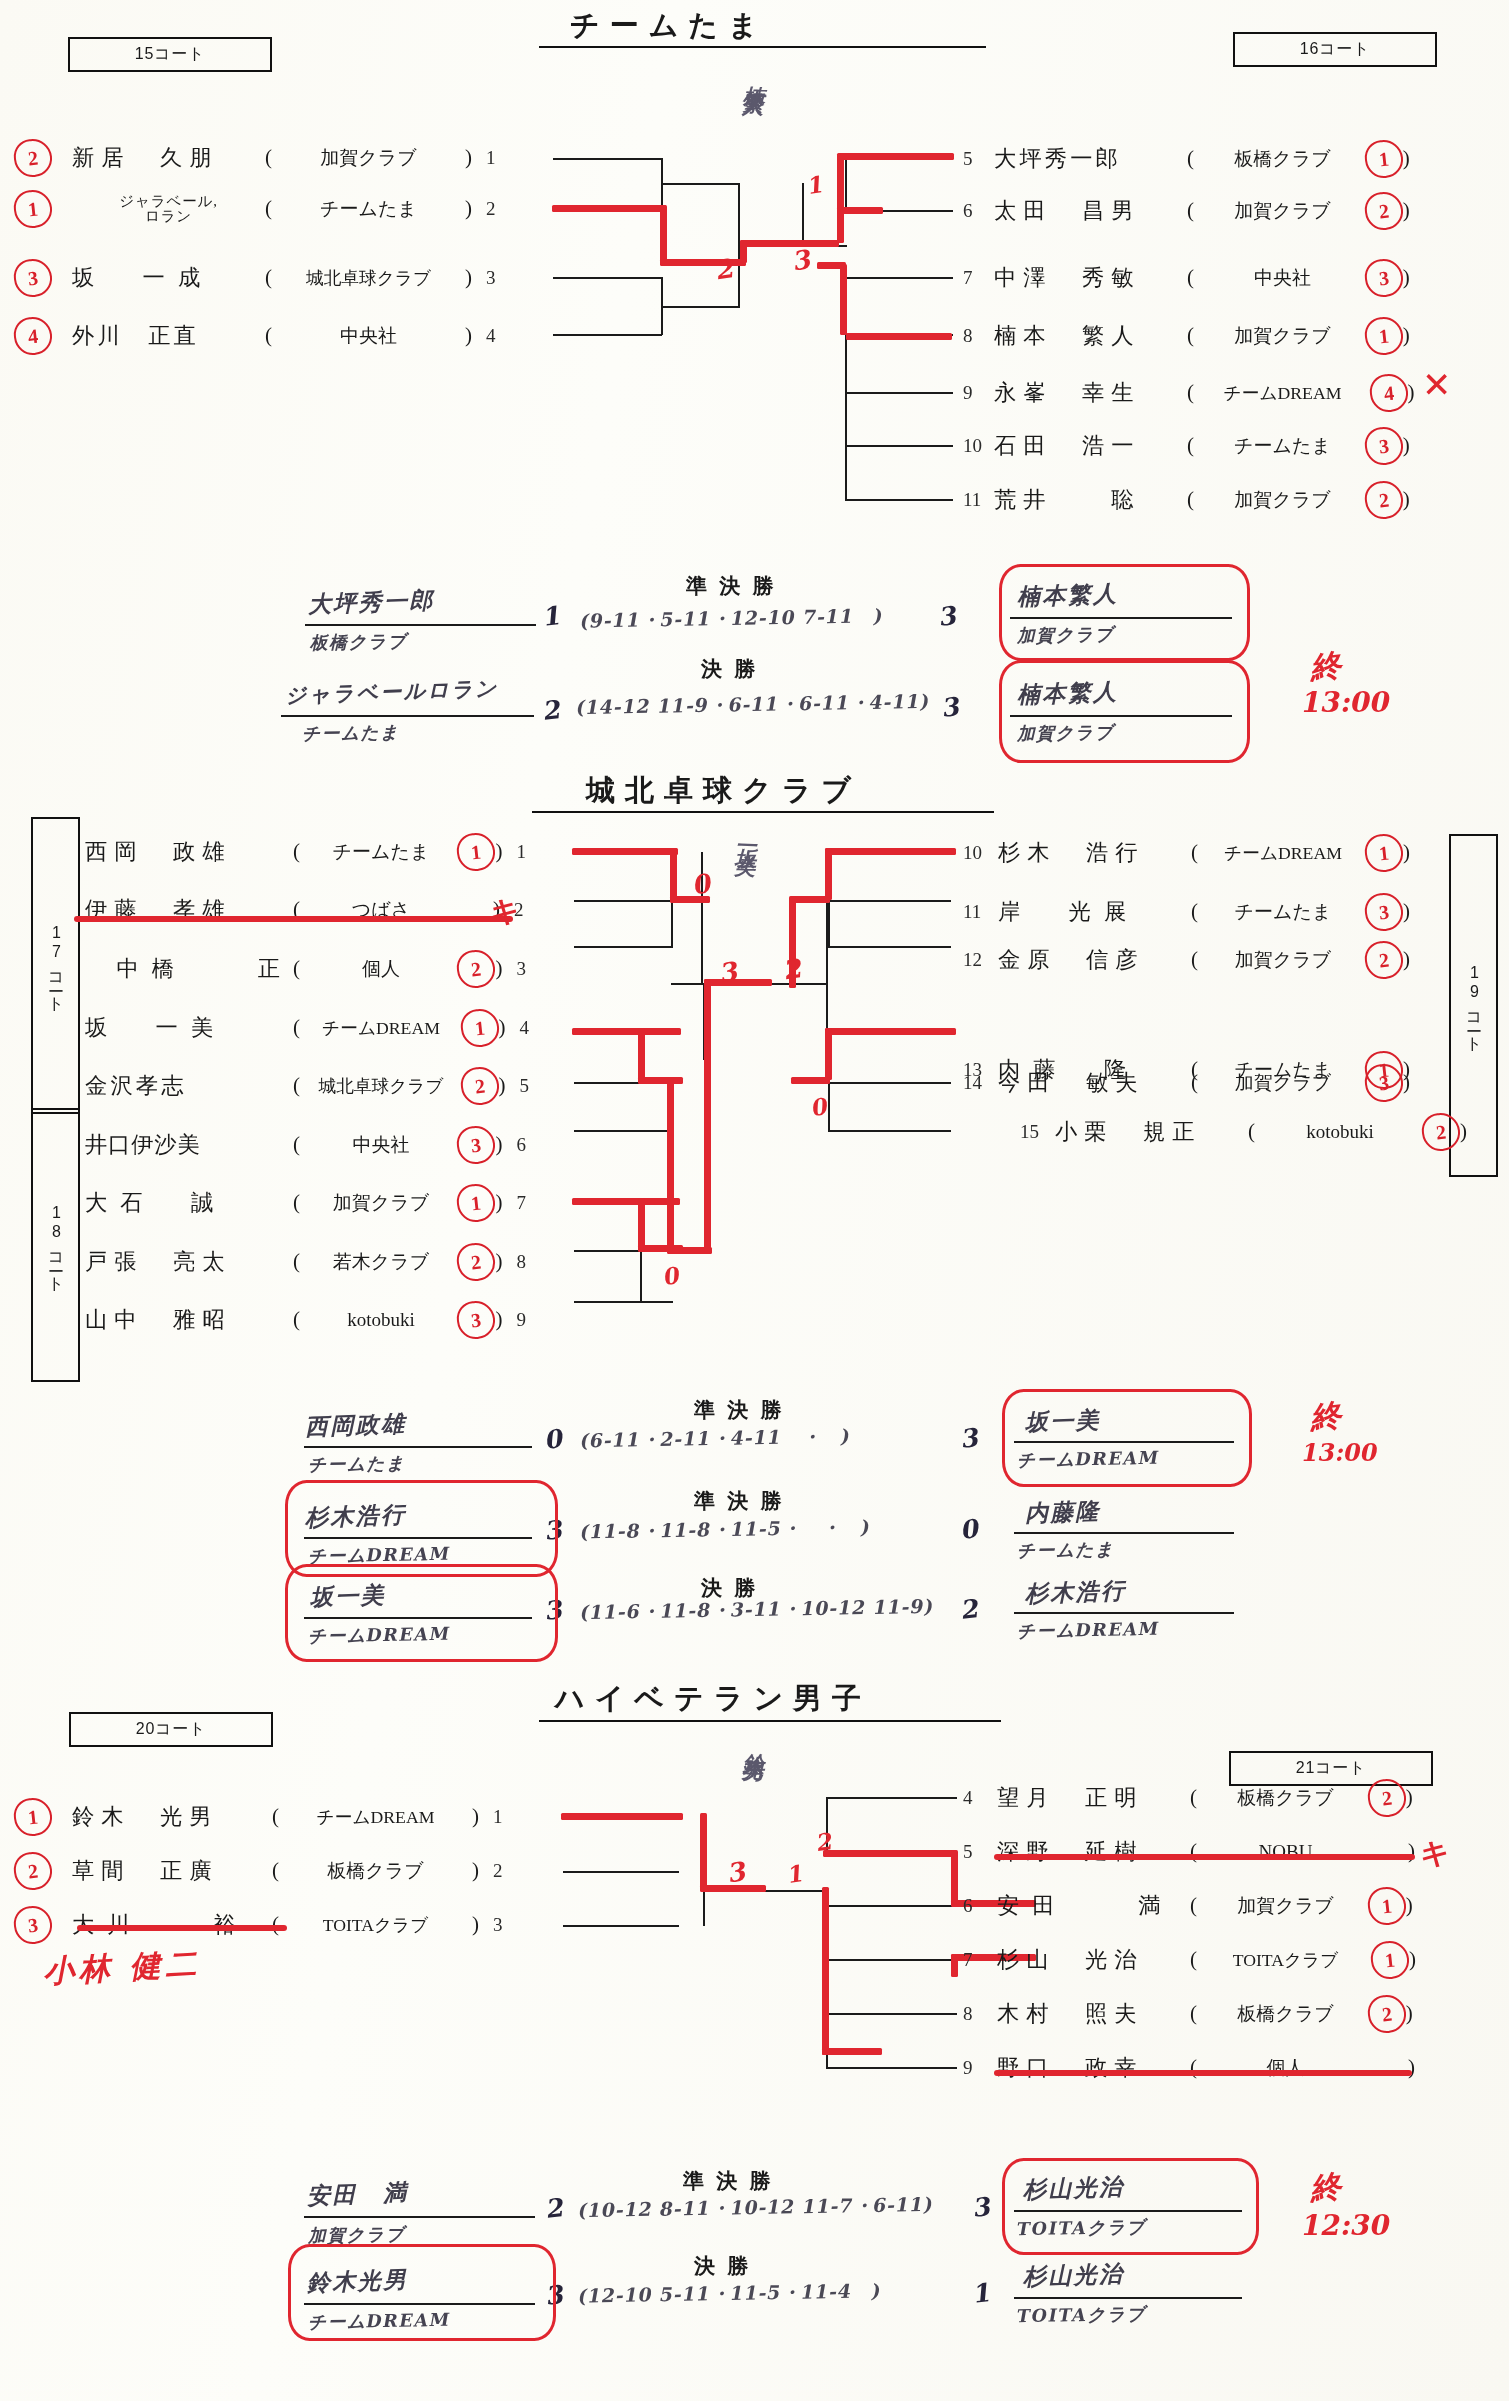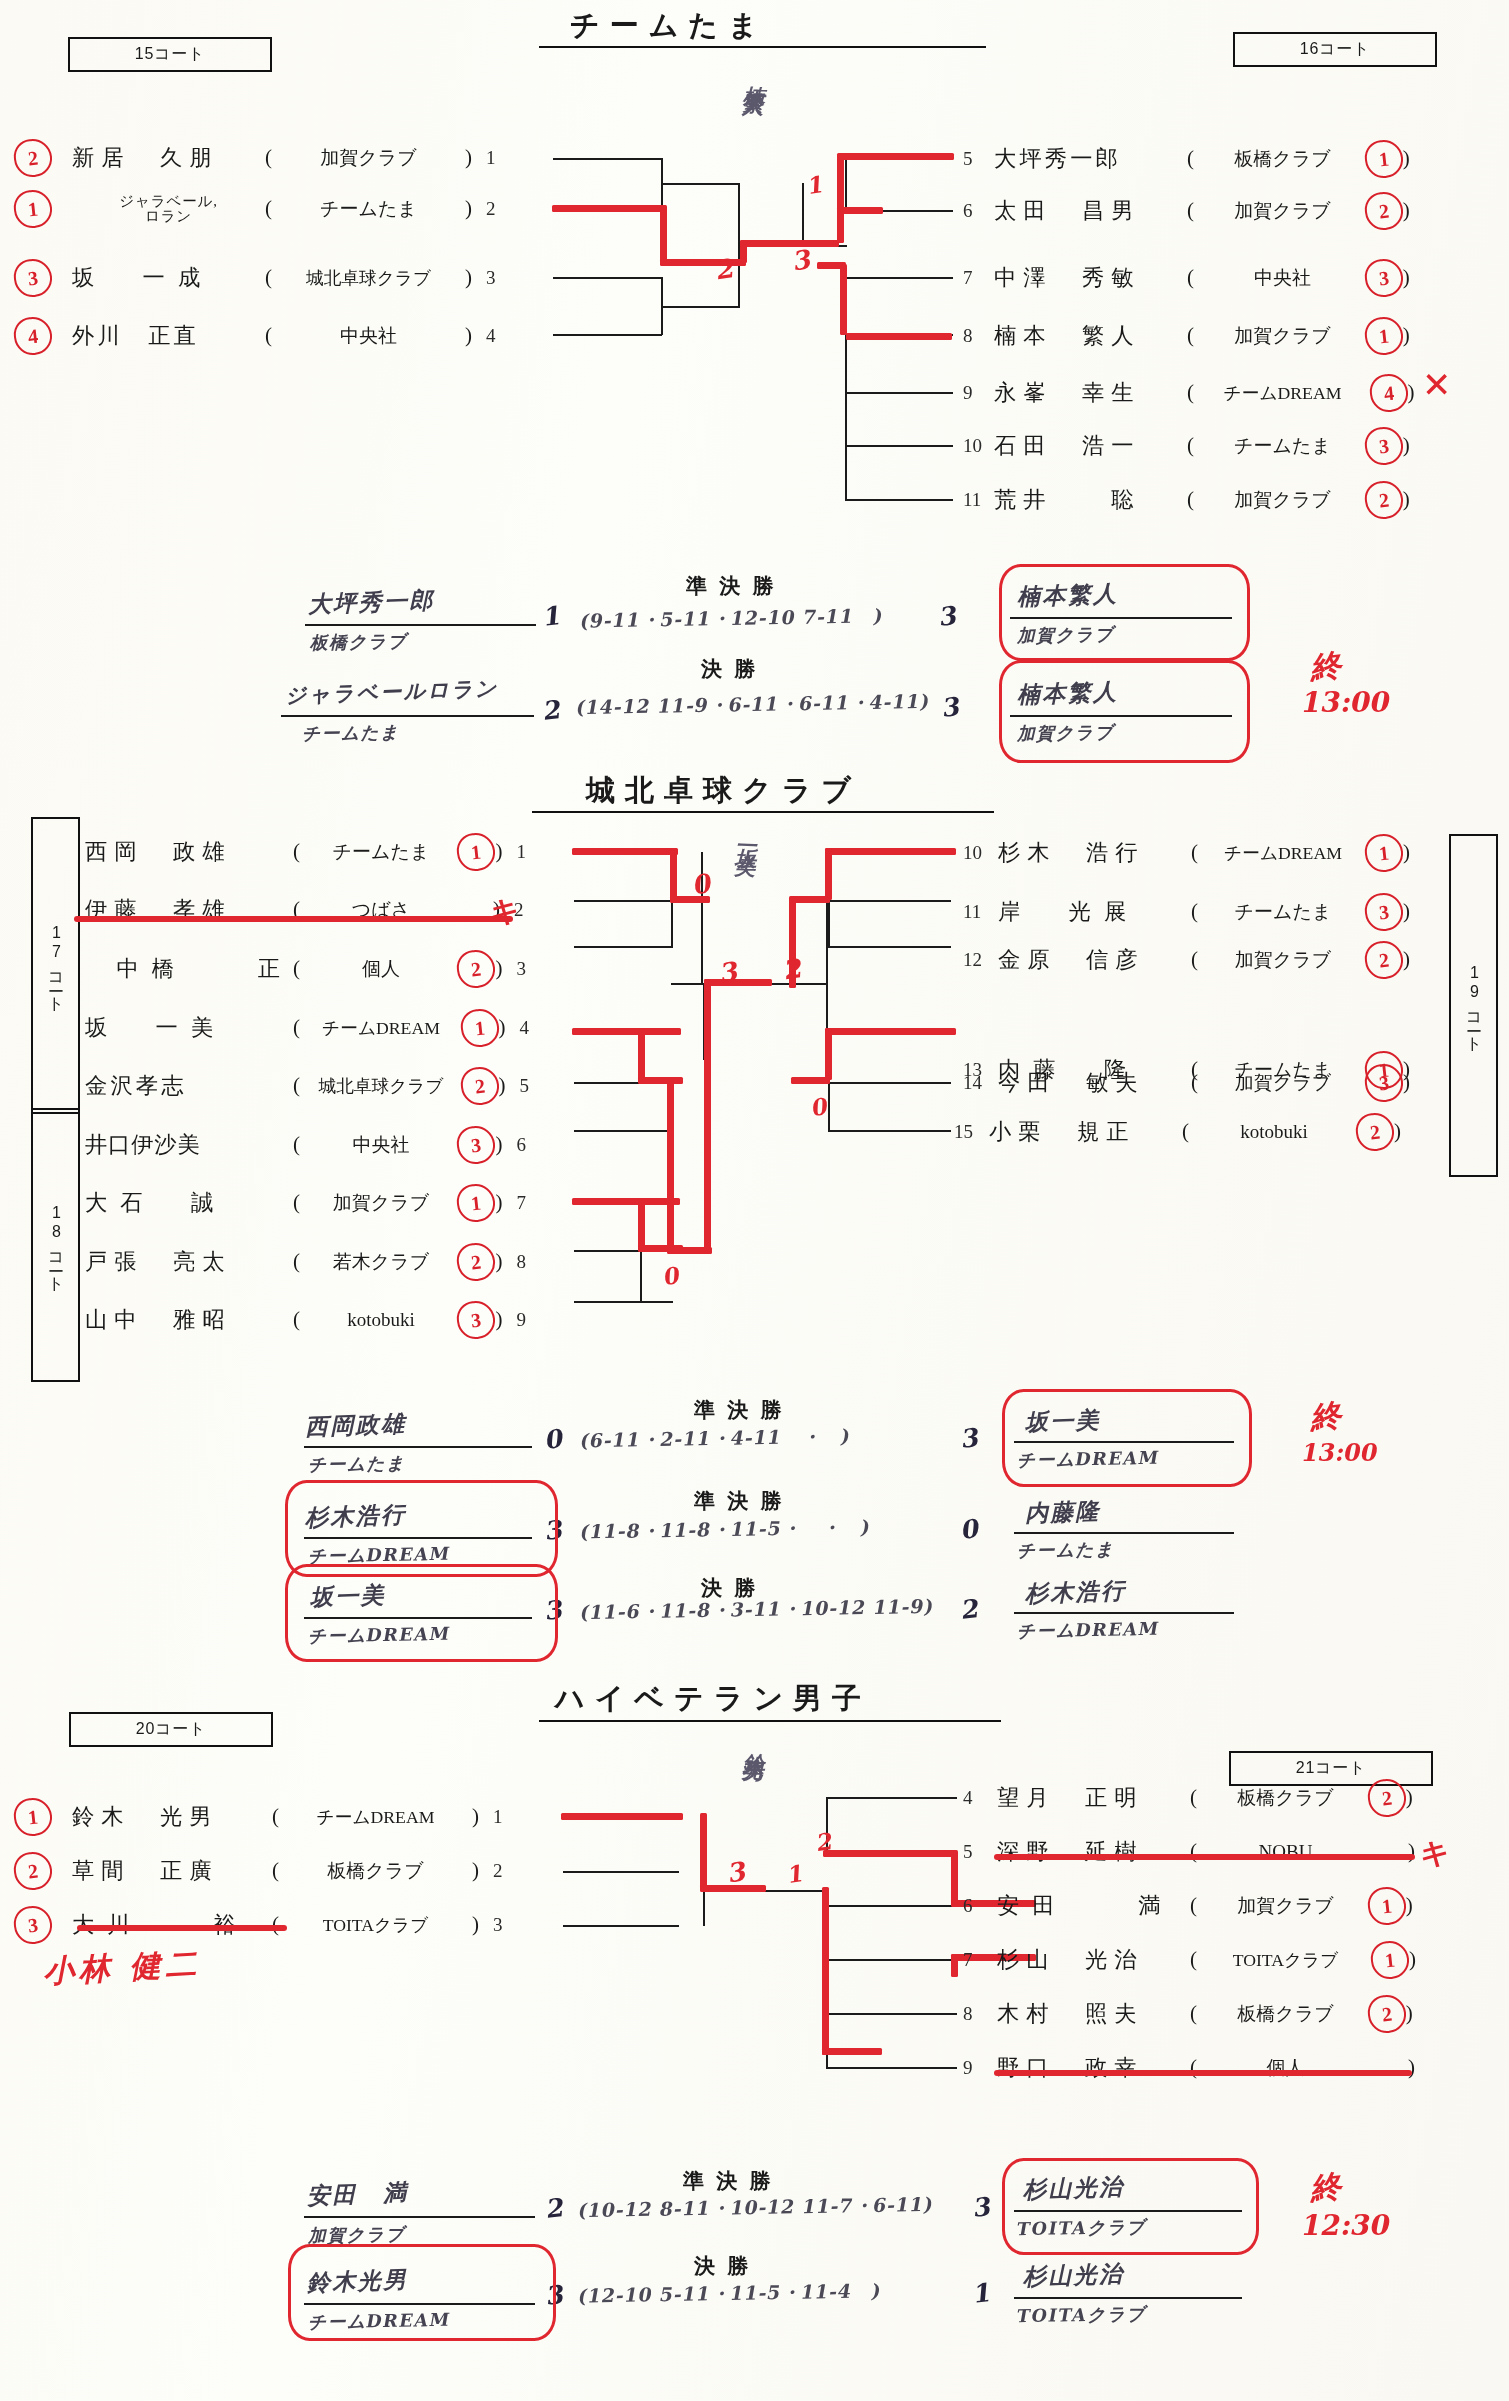--- a/index.html
+++ b/index.html
@@ -501,21 +501,21 @@
     <span class="paren">)</span>
   </div>
   <div class="entry" style="left:963px;top:1065px;">
     <div class="num" style="width:35px;">14</div>
     <div class="pname sp2" style="width:193px;">今田　敏夫</div>
     <span class="paren">(</span>
     <div class="club" style="width:170px;">加賀クラブ</div>
     <div class="seed sq" style="margin-left:-3.1px;">3</div>
     <span class="paren">)</span>
   </div>
-  <div class="entry" style="left:954px;top:1114px;justify-content:space-between;">
+  <div class="entry" style="left:1020px;top:1114px;justify-content:space-between;">
     <div class="num" style="width:35px;">15</div>
     <div class="pname sp2" style="width:193px;">小栗　規正</div>
     <span class="paren">(</span>
     <div class="club" style="width:170px;">kotobuki</div>
     <div class="seed sq" style="margin-left:-3.1px;">2</div>
     <span class="paren">)</span>
   </div>
 
   <div class="res-label" style="left:694px;top:1396px;">準決勝</div>
   <div class="res-name" style="left:305px;top:1410px;">西岡政雄</div>

